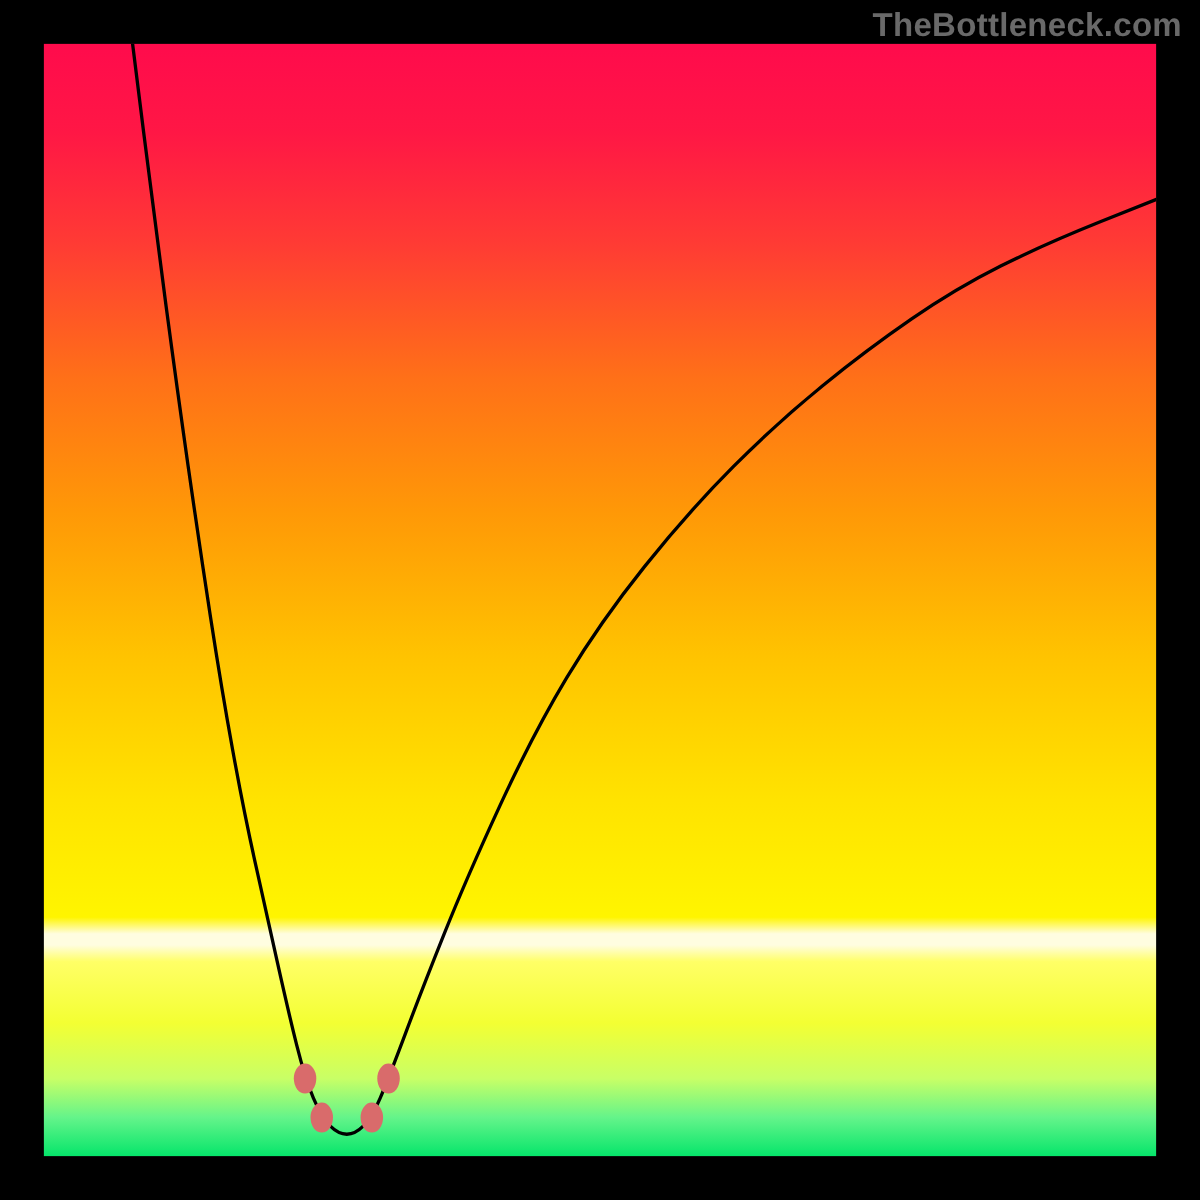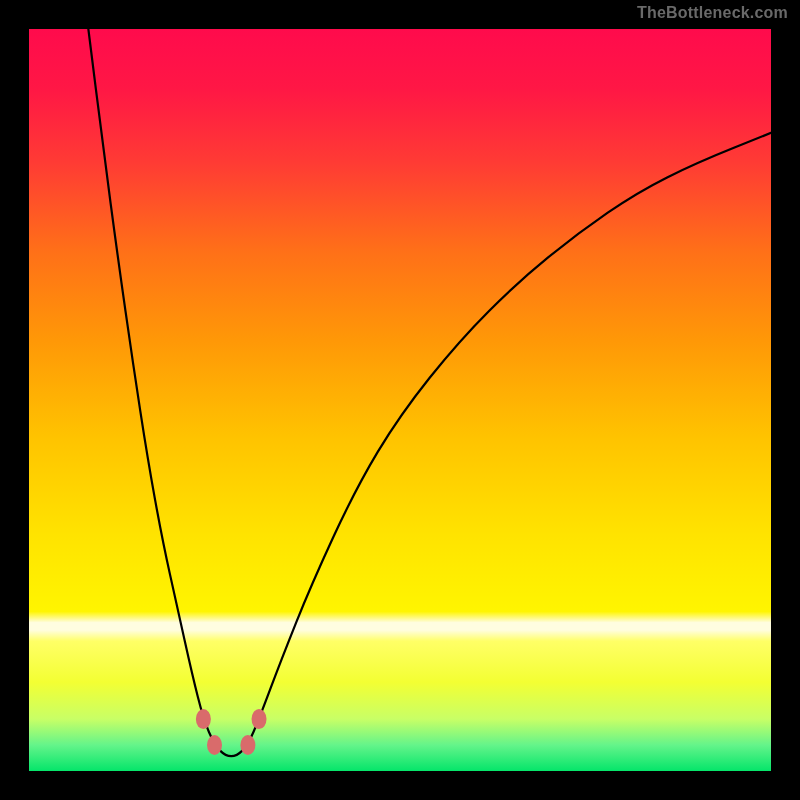--- a/index.html
+++ b/index.html
@@ -38,21 +38,21 @@
     left: 0;
     top: 0;
     width: 742px;
     height: 742px;
   }
   .watermark {
     position: absolute;
     top: 4px;
     right: 12px;
     font-family: Arial, Helvetica, sans-serif;
-    font-size: 16px;
+    font-size: 22px;
     font-weight: 600;
     color: #696969;
     letter-spacing: 0.2px;
   }
 </style>
 </head>
 <body>
 
 <div class="frame">
 

